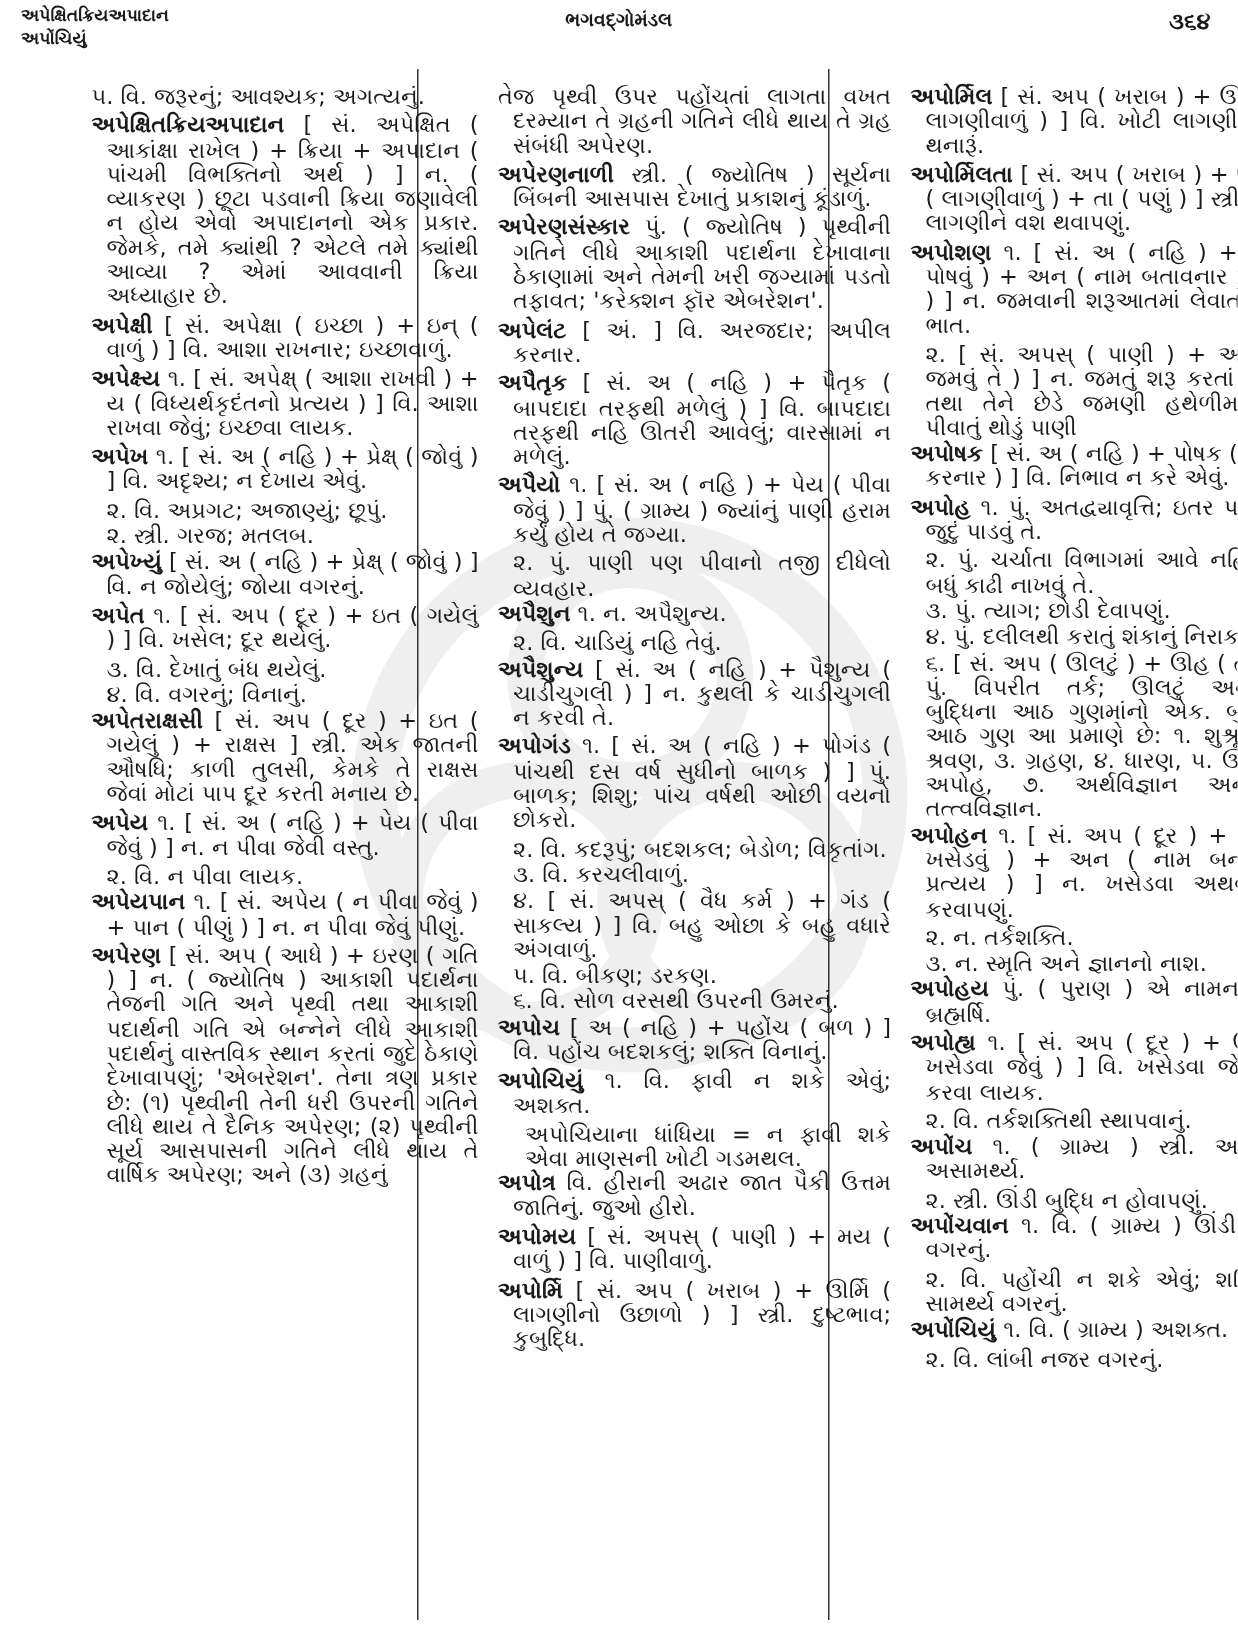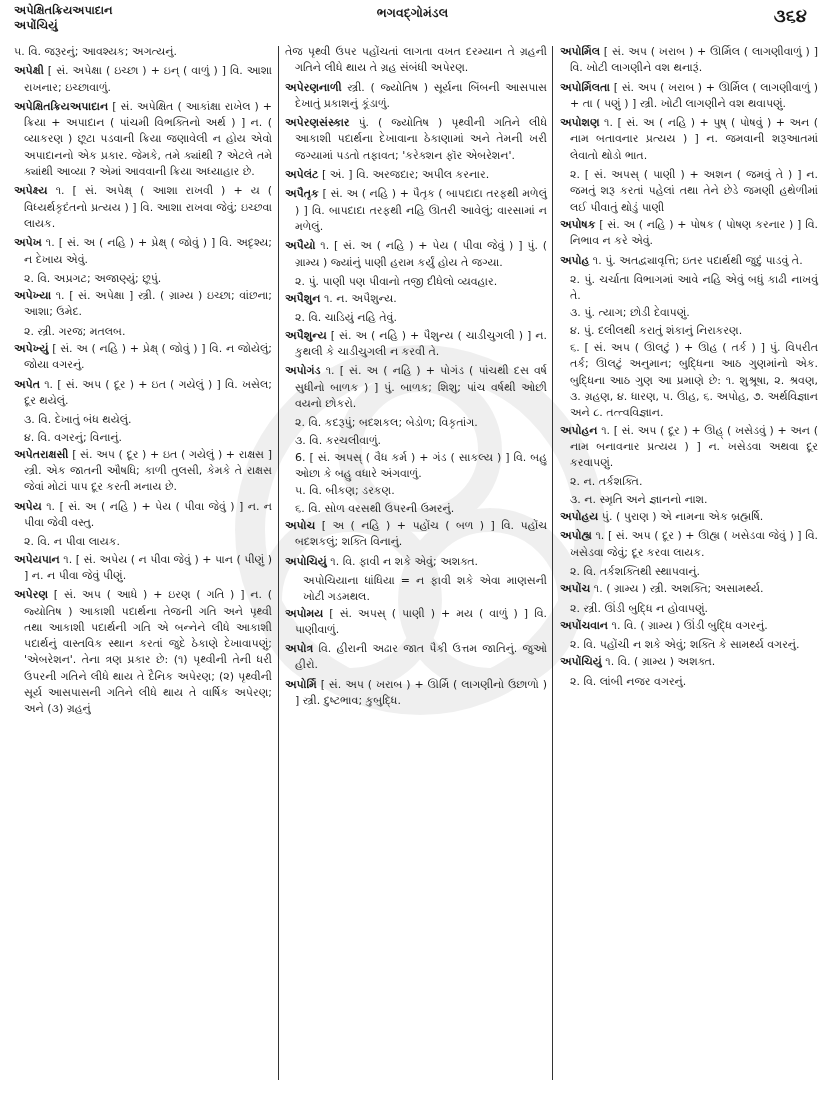--- a/index.html
+++ b/index.html
@@ -14,24 +14,24 @@
   .header {
     position: absolute; left: 0; top: 0; width: 825px; height: 40px;
   }
   .hdr-left {
     position: absolute; left: 14px; top: 3px; font-size: 11.5px; font-weight: bold; line-height: 15px;
   }
   .hdr-center {
     position: absolute; left: 0; right: 0; top: 5px; text-align: center; font-size: 12.5px; font-weight: bold;
   }
   .hdr-right {
-    position: absolute; right: 18px; top: 5px; font-size: 18px; font-weight: bold;
+    position: absolute; right: 18px; top: 5px; font-size: 15px; font-weight: bold;
   }
   .col {
-    position: absolute; top: 44px; font-size: 11px; line-height: 16.3px; text-align: justify;
+    position: absolute; top: 56px; font-size: 15px; line-height: 16.3px; text-align: justify; margin-left: 47px;
   }
   .c1 { left: 14px; width: 258px; }
   .c2 { left: 285px; width: 262px; }
   .c3 { left: 560px; width: 258px; }
   .rule { position: absolute; top: 46px; bottom: 14px; width: 1px; background: #333; }
   .r1 { left: 278px; }
   .r2 { left: 552px; }
   .entry { margin: 0 0 3px 0; padding-left: 10px; text-indent: -10px; }
   .entry .hw { font-weight: bold; }
   .sub { margin: 0 0 1px 0; padding-left: 10px; }
@@ -54,26 +54,25 @@
   </div>
   <div class="hdr-center">ભગવદ્ગોમંડલ</div>
   <div class="hdr-right">૩૬૪</div>
 </div>
 
 <div class="rule r1"></div>
 <div class="rule r2"></div>
 
 <div class="col c1" id="col0">
     <p class="entry"><span class="hw"></span><span>૫. વિ. જરૂરનું; આવશ્યક; અગત્યનું.</span></p>
+    <p class="entry"><span class="hw">અપેક્ષિતક્રિયઅપાદાન</span><span> [ સં. અપેક્ષિત ( આકાંક્ષા રાખેલ ) + ક્રિયા + અપાદાન ( પાંચમી વિભક્તિનો અર્થ ) ] ન. ( વ્યાકરણ ) છૂટા પડવાની ક્રિયા જણાવેલી ન હોય એવો અપાદાનનો એક પ્રકાર. જેમકે, તમે ક્યાંથી ? એટલે તમે ક્યાંથી આવ્યા ? એમાં આવવાની ક્રિયા અધ્યાહાર છે.</span></p>
     <p class="entry"><span class="hw">અપેક્ષી</span><span> [ સં. અપેક્ષા ( ઇચ્છા ) + ઇન્ ( વાળું ) ] વિ. આશા રાખનાર; ઇચ્છાવાળું.</span></p>
-    <p class="entry"><span class="hw">અપેક્ષિતક્રિયઅપાદાન</span><span> [ સં. અપેક્ષિત ( આકાંક્ષા રાખેલ ) + ક્રિયા + અપાદાન ( પાંચમી વિભક્તિનો અર્થ ) ] ન. ( વ્યાકરણ ) છૂટા પડવાની ક્રિયા જણાવેલી ન હોય એવો અપાદાનનો એક પ્રકાર. જેમકે, તમે ક્યાંથી ? એટલે તમે ક્યાંથી આવ્યા ? એમાં આવવાની ક્રિયા અધ્યાહાર છે.</span></p>
     <p class="entry"><span class="hw">અપેક્ષ્ય</span><span> ૧. [ સં. અપેક્ષ્ ( આશા રાખવી ) + ય ( વિધ્યર્થકૃદંતનો પ્રત્યય ) ] વિ. આશા રાખવા જેવું; ઇચ્છવા લાયક.</span></p>
     <p class="entry"><span class="hw">અપેખ</span><span> ૧. [ સં. અ ( નહિ ) + પ્રેક્ષ્ ( જોવું ) ] વિ. અદૃશ્ય; ન દેખાય એવું.</span></p>
     <p class="sub">૨. વિ. અપ્રગટ; અજાણ્યું; છૂપું.</p>
-    <p class="entry"><span class="hw">અપેખ્યા</span><span> ૧. [ સં. અપેક્ષા ] સ્ત્રી. ( ગ્રામ્ય ) ઇચ્છા; વાંછના; આશા; ઉમેદ.</span></p>
     <p class="sub">૨. સ્ત્રી. ગરજ; મતલબ.</p>
     <p class="entry"><span class="hw">અપેખ્યું</span><span> [ સં. અ ( નહિ ) + પ્રેક્ષ્ ( જોવું ) ] વિ. ન જોયેલું; જોયા વગરનું.</span></p>
     <p class="entry"><span class="hw">અપેત</span><span> ૧. [ સં. અપ ( દૂર ) + ઇત ( ગયેલું ) ] વિ. ખસેલ; દૂર થયેલું.</span></p>
     <p class="sub">૩. વિ. દેખાતું બંધ થયેલું.</p>
     <p class="sub">૪. વિ. વગરનું; વિનાનું.</p>
     <p class="entry"><span class="hw">અપેતરાક્ષસી</span><span> [ સં. અપ ( દૂર ) + ઇત ( ગયેલું ) + રાક્ષસ ] સ્ત્રી. એક જાતની ઔષધિ; કાળી તુલસી, કેમકે તે રાક્ષસ જેવાં મોટાં પાપ દૂર કરતી મનાય છે.</span></p>
     <p class="entry"><span class="hw">અપેય</span><span> ૧. [ સં. અ ( નહિ ) + પેય ( પીવા જેવું ) ] ન. ન પીવા જેવી વસ્તુ.</span></p>
     <p class="sub">૨. વિ. ન પીવા લાયક.</p>
     <p class="entry"><span class="hw">અપેયપાન</span><span> ૧. [ સં. અપેય ( ન પીવા જેવું ) + પાન ( પીણું ) ] ન. ન પીવા જેવું પીણું.</span></p>
     <p class="entry"><span class="hw">અપેરણ</span><span> [ સં. અપ ( આધે ) + ઇરણ ( ગતિ ) ] ન. ( જ્યોતિષ ) આકાશી પદાર્થના તેજની ગતિ અને પૃથ્વી તથા આકાશી પદાર્થની ગતિ એ બન્નેને લીધે આકાશી પદાર્થનું વાસ્તવિક સ્થાન કરતાં જુદે ઠેકાણે દેખાવાપણું; 'એબરેશન'. તેના ત્રણ પ્રકાર છે: (૧) પૃથ્વીની તેની ધરી ઉપરની ગતિને લીધે થાય તે દૈનિક અપેરણ; (૨) પૃથ્વીની સૂર્ય આસપાસની ગતિને લીધે થાય તે વાર્ષિક અપેરણ; અને (૩) ગ્રહનું</span></p>
@@ -85,28 +84,28 @@
     <p class="entry"><span class="hw">અપેલંટ</span><span> [ અં. ] વિ. અરજદાર; અપીલ કરનાર.</span></p>
     <p class="entry"><span class="hw">અપૈતૃક</span><span> [ સં. અ ( નહિ ) + પૈતૃક ( બાપદાદા તરફથી મળેલું ) ] વિ. બાપદાદા તરફથી નહિ ઊતરી આવેલું; વારસામાં ન મળેલું.</span></p>
     <p class="entry"><span class="hw">અપૈયો</span><span> ૧. [ સં. અ ( નહિ ) + પેય ( પીવા જેવું ) ] પું. ( ગ્રામ્ય ) જ્યાંનું પાણી હરામ કર્યું હોય તે જગ્યા.</span></p>
     <p class="sub">૨. પું. પાણી પણ પીવાનો તજી દીધેલો વ્યવહાર.</p>
     <p class="entry"><span class="hw">અપૈશુન</span><span> ૧. ન. અપૈશુન્ય.</span></p>
     <p class="sub">૨. વિ. ચાડિયું નહિ તેવું.</p>
     <p class="entry"><span class="hw">અપૈશુન્ય</span><span> [ સં. અ ( નહિ ) + પૈશુન્ય ( ચાડીચુગલી ) ] ન. કુથલી કે ચાડીચુગલી ન કરવી તે.</span></p>
     <p class="entry"><span class="hw">અપોગંડ</span><span> ૧. [ સં. અ ( નહિ ) + પોગંડ ( પાંચથી દસ વર્ષ સુધીનો બાળક ) ] પું. બાળક; શિશુ; પાંચ વર્ષથી ઓછી વયનો છોકરો.</span></p>
     <p class="sub">૨. વિ. કદરૂપું; બદશકલ; બેડોળ; વિકૃતાંગ.</p>
     <p class="sub">૩. વિ. કરચલીવાળું.</p>
-    <p class="sub">6. [ સં. અપસ્ ( વૈધ કર્મ ) + ગંડ ( સાકલ્ય ) ] વિ. બહુ ઓછા કે બહુ વધારે અંગવાળું.</p>
+    <p class="sub">૪. [ સં. અપસ્ ( વૈધ કર્મ ) + ગંડ ( સાકલ્ય ) ] વિ. બહુ ઓછા કે બહુ વધારે અંગવાળું.</p>
     <p class="sub">૫. વિ. બીકણ; ડરકણ.</p>
     <p class="sub">૬. વિ. સોળ વરસથી ઉપરની ઉમરનું.</p>
     <p class="entry"><span class="hw">અપોચ</span><span> [ અ ( નહિ ) + પહોંચ ( બળ ) ] વિ. પહોંચ બદશકલું; શક્તિ વિનાનું.</span></p>
     <p class="entry"><span class="hw">અપોચિયું</span><span> ૧. વિ. ફાવી ન શકે એવું; અશક્ત.</span></p>
     <p class="indent">અપોચિયાના ધાંધિયા = ન ફાવી શકે એવા માણસની ખોટી ગડમથલ.</p>
+    <p class="entry"><span class="hw">અપોત્ર</span><span> વિ. હીરાની અઢાર જાત પૈકી ઉત્તમ જાતિનું. જુઓ હીરો.</span></p>
     <p class="entry"><span class="hw">અપોમય</span><span> [ સં. અપસ્ ( પાણી ) + મય ( વાળું ) ] વિ. પાણીવાળું.</span></p>
-    <p class="entry"><span class="hw">અપોત્ર</span><span> વિ. હીરાની અઢાર જાત પૈકી ઉત્તમ જાતિનું. જુઓ હીરો.</span></p>
     <p class="entry"><span class="hw">અપોર્મિ</span><span> [ સં. અપ ( ખરાબ ) + ઊર્મિ ( લાગણીનો ઉછાળો ) ] સ્ત્રી. દુષ્ટભાવ; કુબુદ્ધિ.</span></p>
   </div>
 <div class="col c3" id="col2">
     <p class="entry"><span class="hw">અપોર્મિલ</span><span> [ સં. અપ ( ખરાબ ) + ઊર્મિલ ( લાગણીવાળું ) ] વિ. ખોટી લાગણીને વશ થનારૂં.</span></p>
     <p class="entry"><span class="hw">અપોર્મિલતા</span><span> [ સં. અપ ( ખરાબ ) + ઊર્મિલ ( લાગણીવાળું ) + તા ( પણું ) ] સ્ત્રી. ખોટી લાગણીને વશ થવાપણું.</span></p>
     <p class="entry"><span class="hw">અપોશણ</span><span> ૧. [ સં. અ ( નહિ ) + પુષ્ ( પોષવું ) + અન ( નામ બતાવનાર પ્રત્યય ) ] ન. જમવાની શરૂઆતમાં લેવાતો થોડો ભાત.</span></p>
     <p class="sub">૨. [ સં. અપસ્ ( પાણી ) + અશન ( જમવું તે ) ] ન. જમતું શરૂ કરતાં પહેલાં તથા તેને છેડે જમણી હથેળીમાં લઈ પીવાતું થોડું પાણી</p>
     <p class="entry"><span class="hw">અપોષક</span><span> [ સં. અ ( નહિ ) + પોષક ( પોષણ કરનાર ) ] વિ. નિભાવ ન કરે એવું.</span></p>
     <p class="entry"><span class="hw">અપોહ</span><span> ૧. પું. અતદ્વ્યાવૃત્તિ; ઇતર પદાર્થથી જુદું પાડવું તે.</span></p>
     <p class="sub">૨. પું. ચર્ચાતા વિભાગમાં આવે નહિ એવું બધું કાઢી નાખવું તે.</p>

